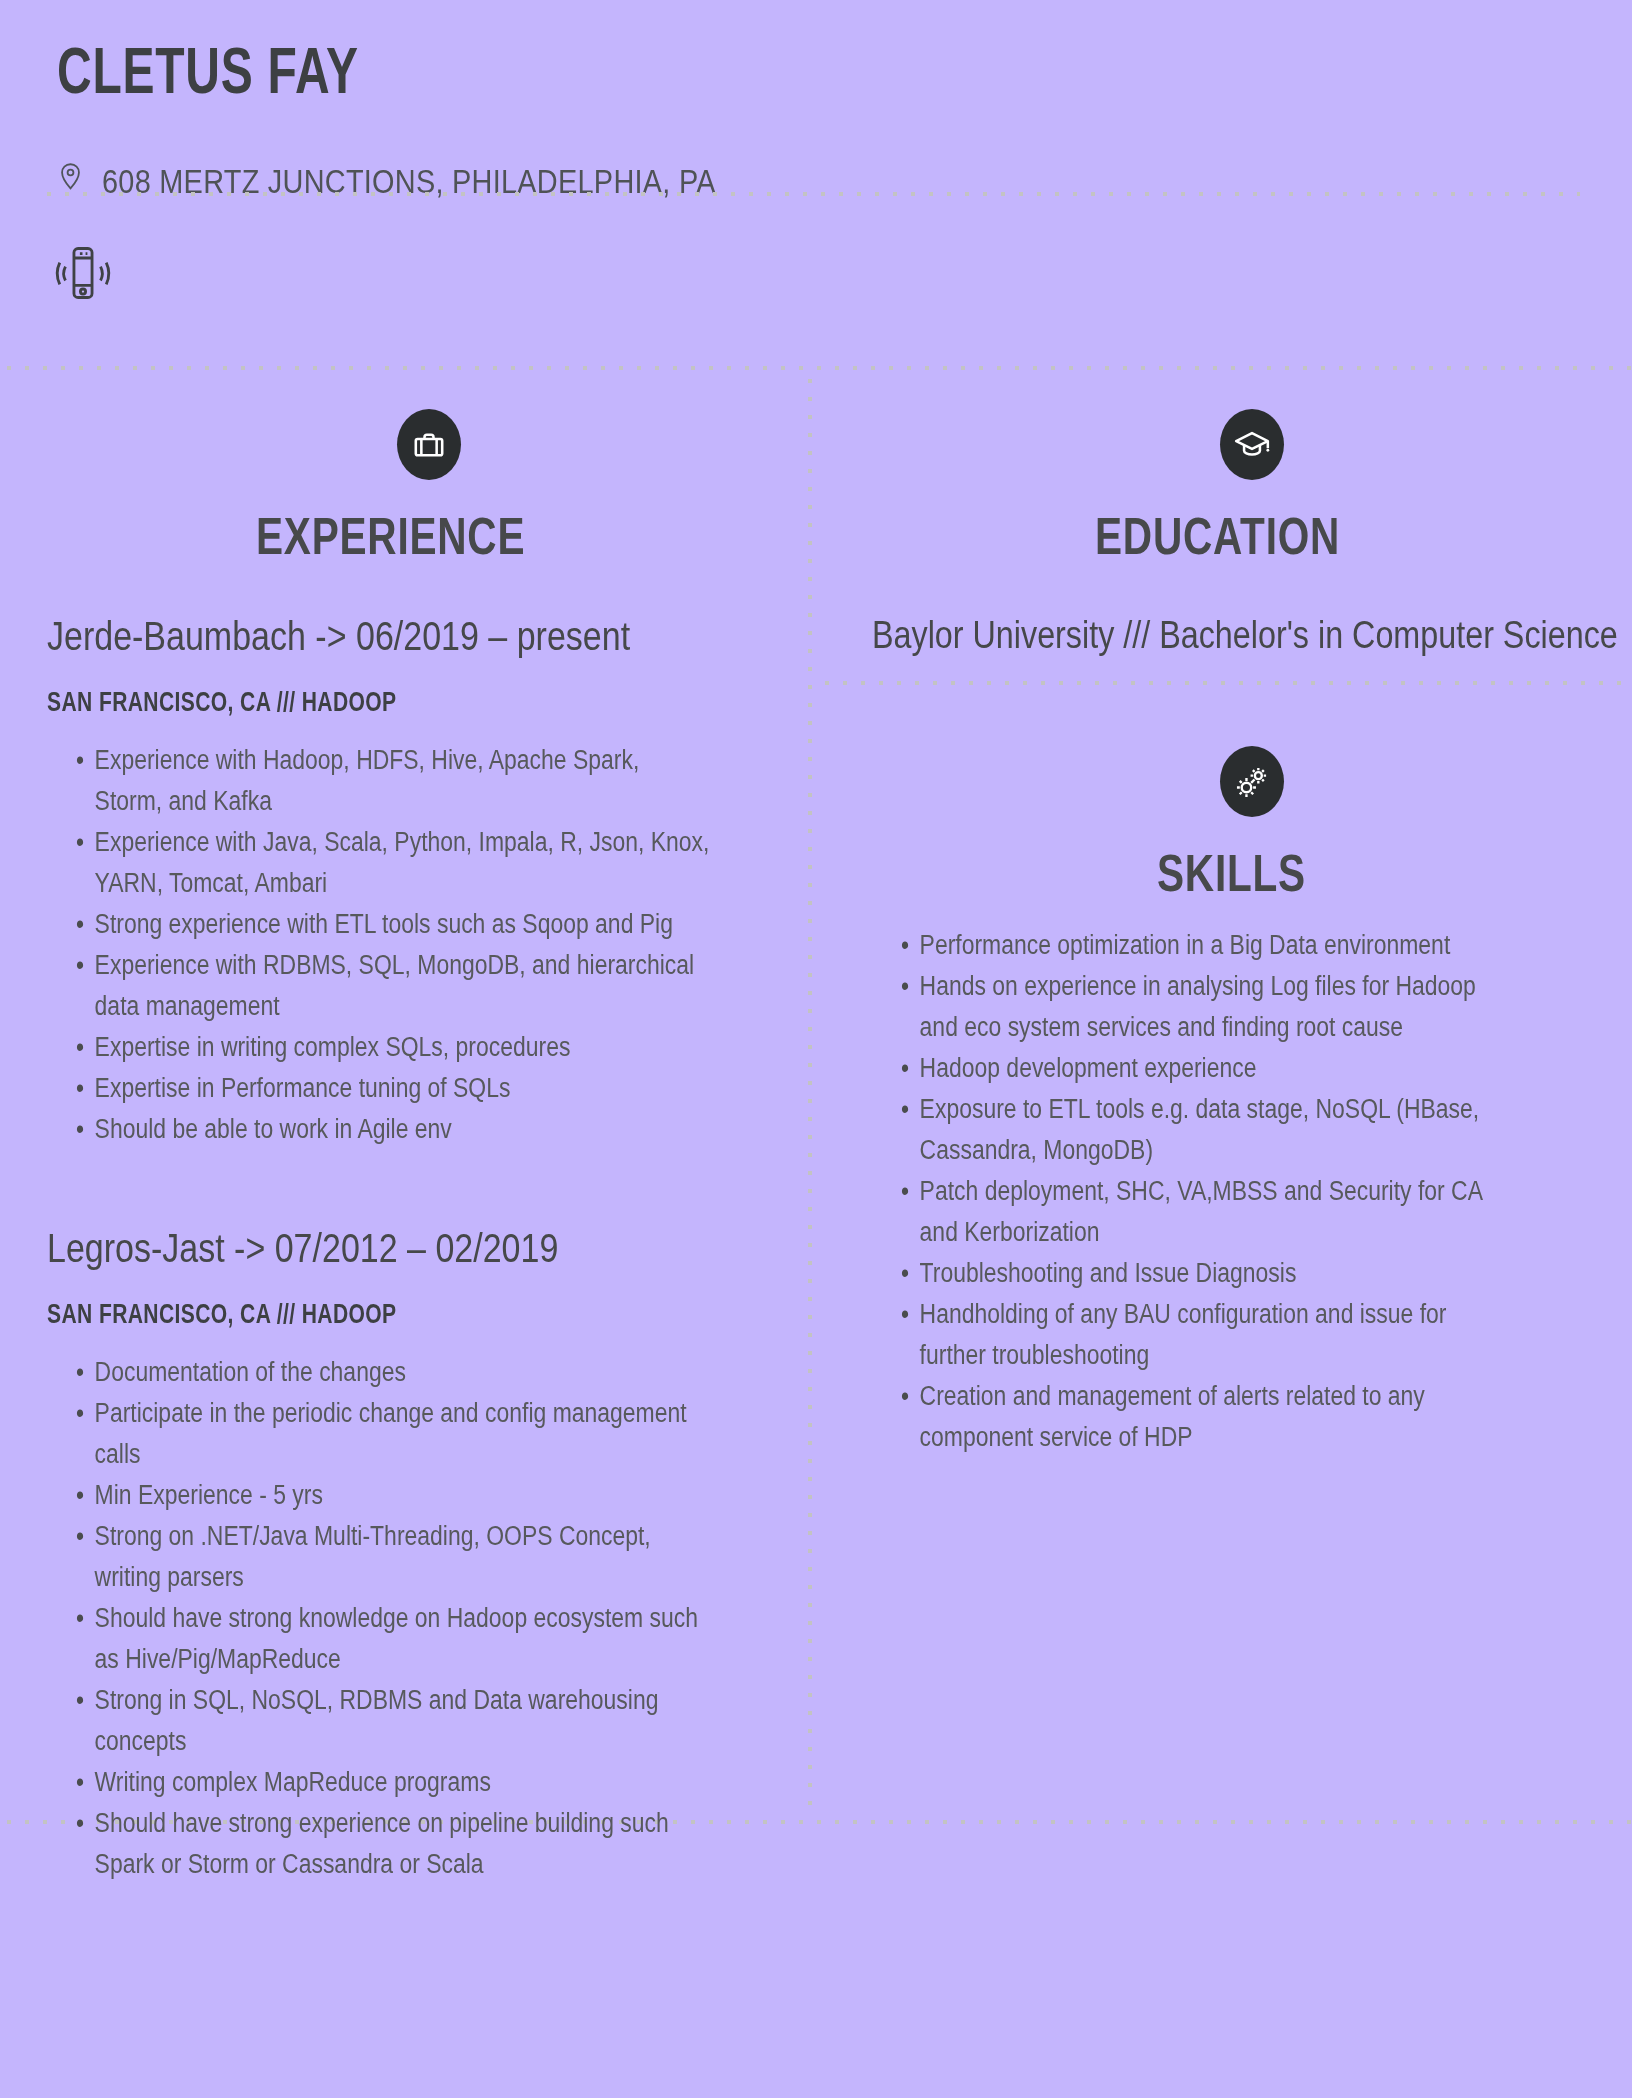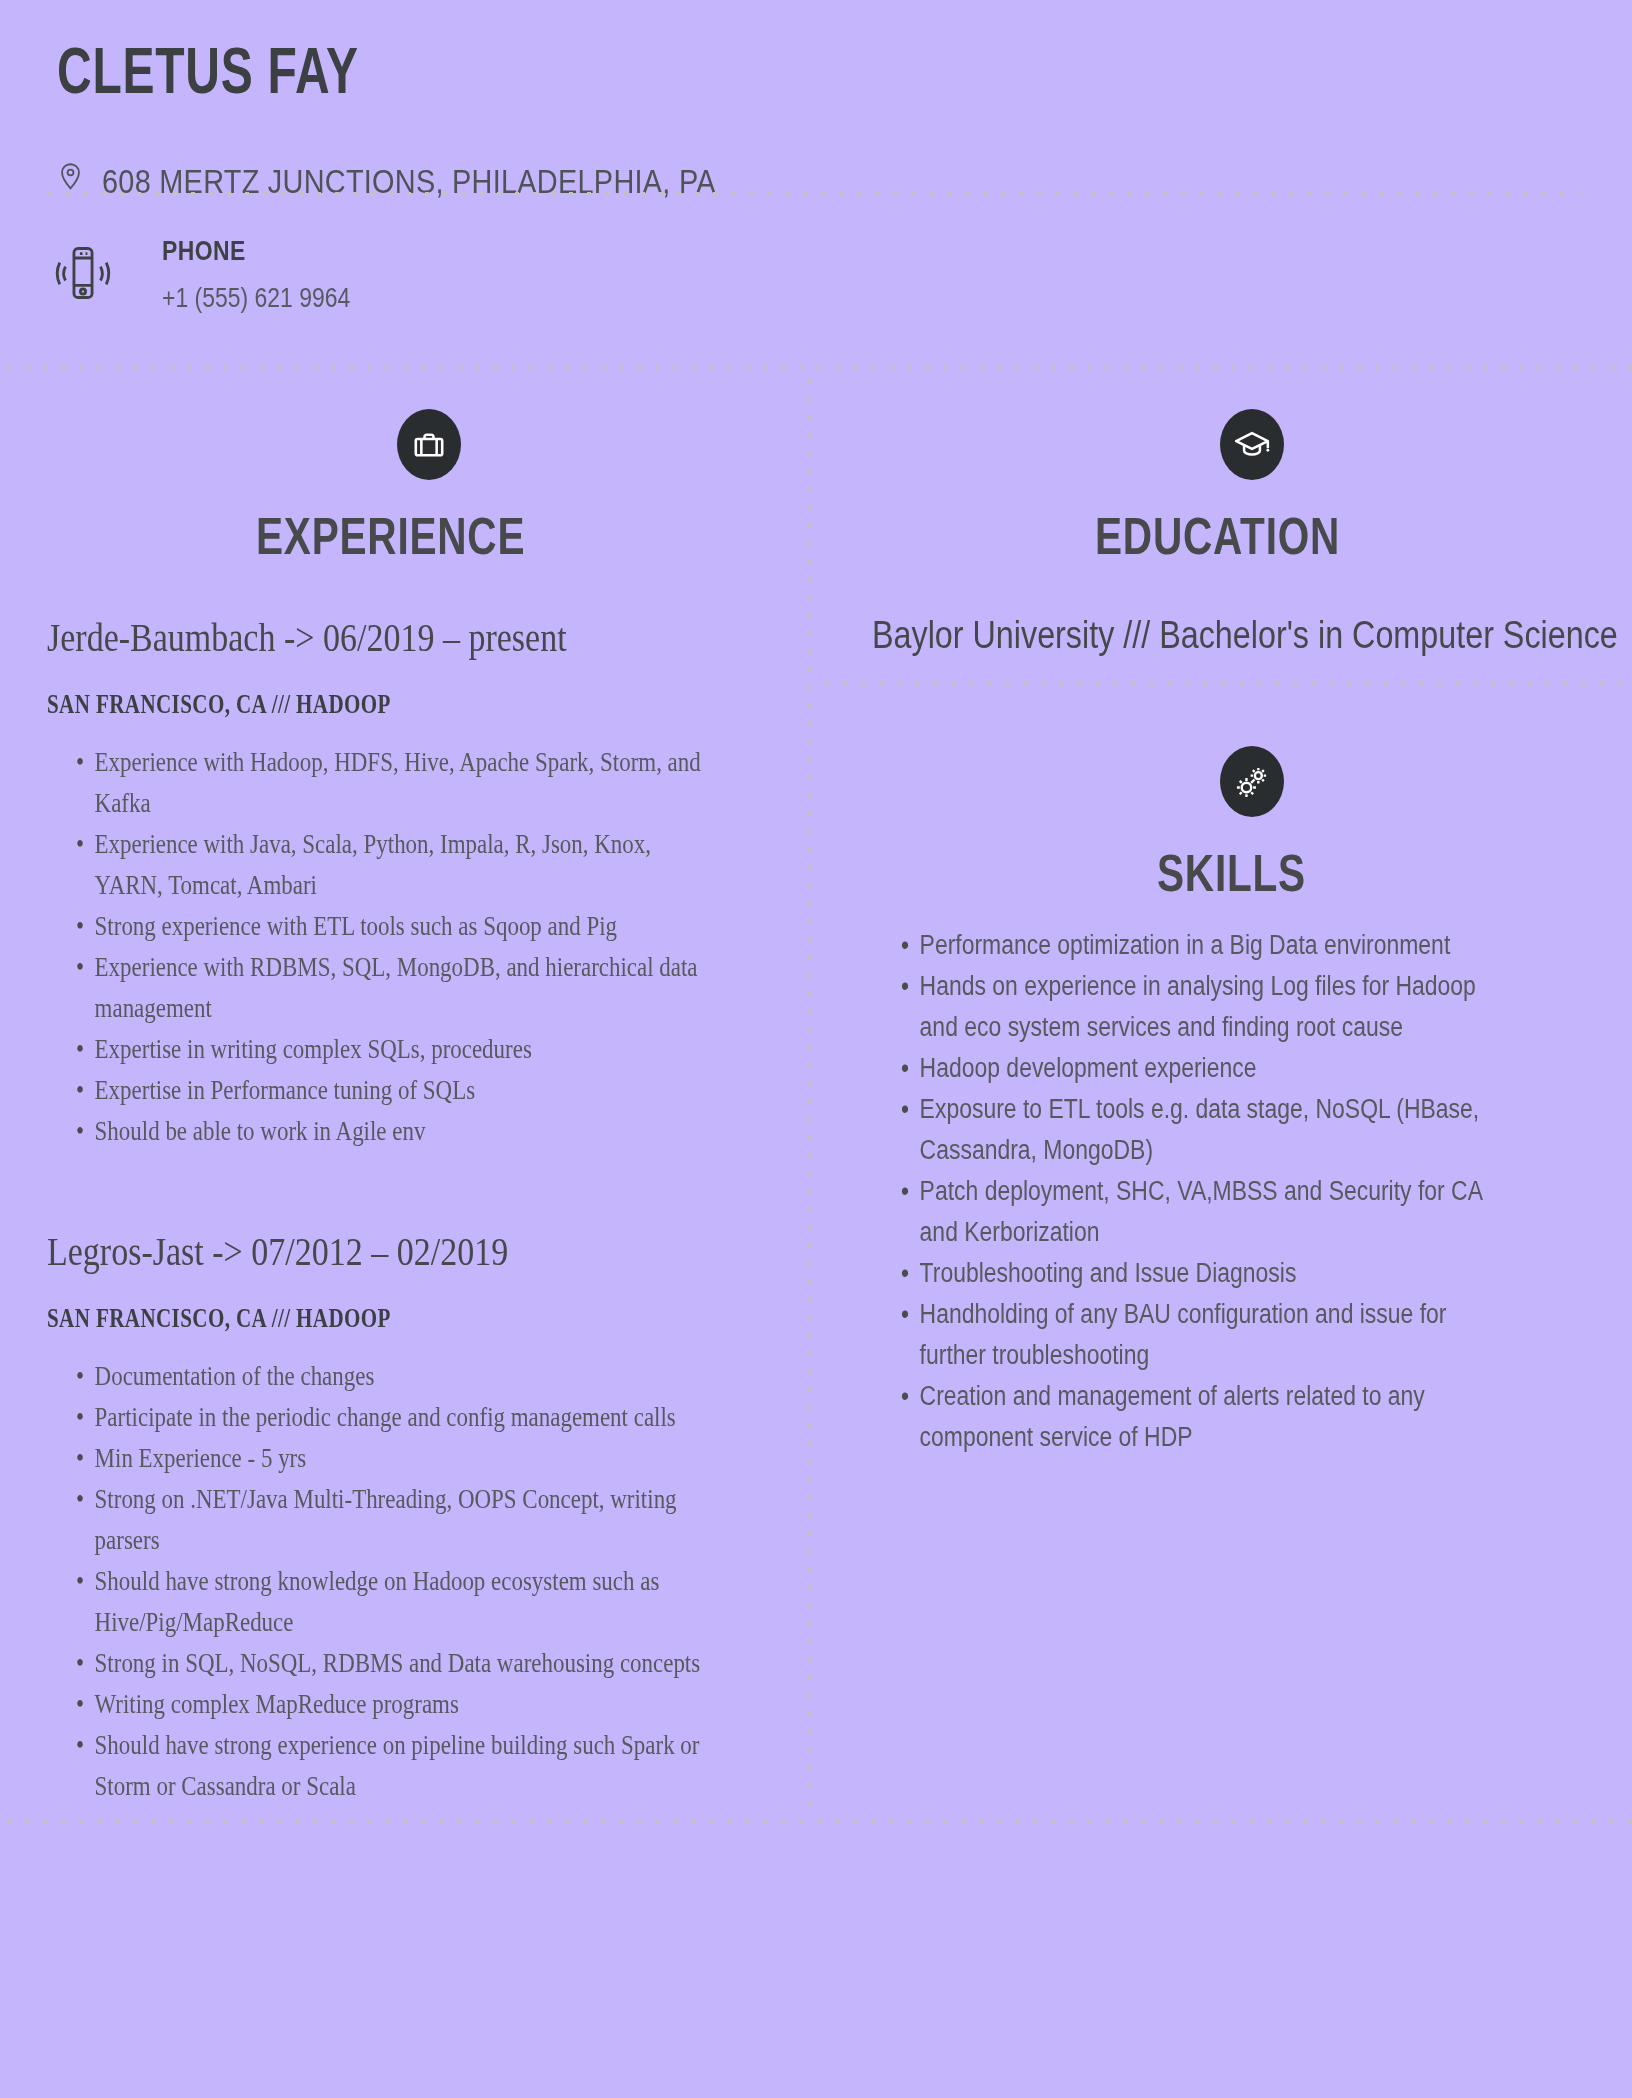--- a/index.html
+++ b/index.html
@@ -40,21 +40,21 @@
 
   .col-left   { left:0;    top:365px; width:810px;  padding:44px 0 0 47px; box-sizing:border-box; }
   .col-edu    { left:810px; top:365px; width:822px; padding:44px 0 0 62px; box-sizing:border-box; }
   .col-skills { left:810px; top:700px; width:822px; padding:46px 0 0 62px; box-sizing:border-box; }
 
   .section-header { display:flex; align-items:center; gap:26px;flex-direction:column; }
   .icon-ellipse { width:64px; height:71px; background:#2a2d2f; border-radius:50%;
                   display:flex; align-items:center; justify-content:center; flex:0 0 auto; }
   .section-title { font-size:52px; font-weight:700; color:#47494b; letter-spacing:1px; white-space:nowrap; }
 
-  .job { margin-top:48px;font-family:Liberation Serif, serif; }
+  .job { margin-top:48px; }
   .job + .job { margin-top:76px; }
   .job-heading { font-size:40px; font-weight:400; color:#46484a; white-space:nowrap; }
   .job-sub { margin-top:28px; font-size:27px; font-weight:700; color:#3d4043;
              letter-spacing:.5px; white-space:nowrap; }
 
   ul.bullets { margin:22px 0 0 0; padding:0; list-style:none;
                font-size:27px; line-height:41px; color:#57595c; }
   ul.bullets li { position:relative; padding-left:56px; }
   ul.bullets li::before { content:"•"; position:absolute; left:34px; top:0; color:#4a4c4e; }
   .w-left  { width:780px; }
@@ -87,24 +87,20 @@
       <svg width="62" height="78" viewBox="0 0 24 24" fill="none" stroke="#3f4245" stroke-width="1.1">
         <rect x="8.5" y="2.5" width="7" height="19" rx="1.6"></rect>
         <path d="M10.8 4.5 h1 M13 4.5 h0.7"></path>
         <path d="M8.5 6.2 H15.5 M8.5 16.8 H15.5"></path>
         <circle cx="12" cy="19.2" r="1"></circle>
         <path d="M5.2 9.5 Q3.8 12.2 5.2 14.9"></path>
         <path d="M3 8 Q1 12.2 3 16.4"></path>
         <path d="M18.8 9.5 Q20.2 12.2 18.8 14.9"></path>
         <path d="M21 8 Q23 12.2 21 16.4"></path>
       </svg>
-    </span>
-    <span class="contact-texts">
-      <div class="contact-label cx">PHONE</div>
-      <div class="contact-value cx">+1 (555) 621 9964</div>
     </span>
   </div>
 
   <div class="abs dot-h divider-2"></div>
   <div class="abs dot-v v-divider"></div>
   <div class="abs dot-h divider-3"></div>
   <div class="abs dot-h divider-4"></div>
 
   <div class="abs col-left">
     <div class="section-header">

